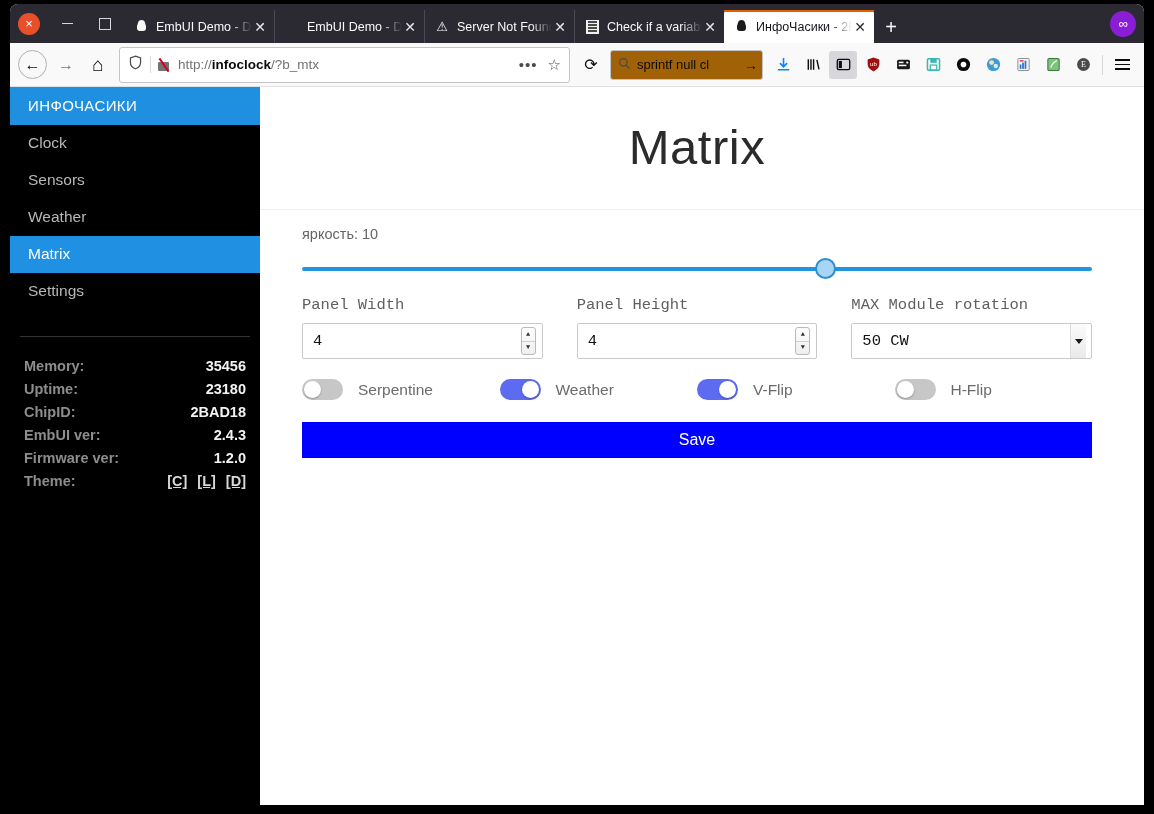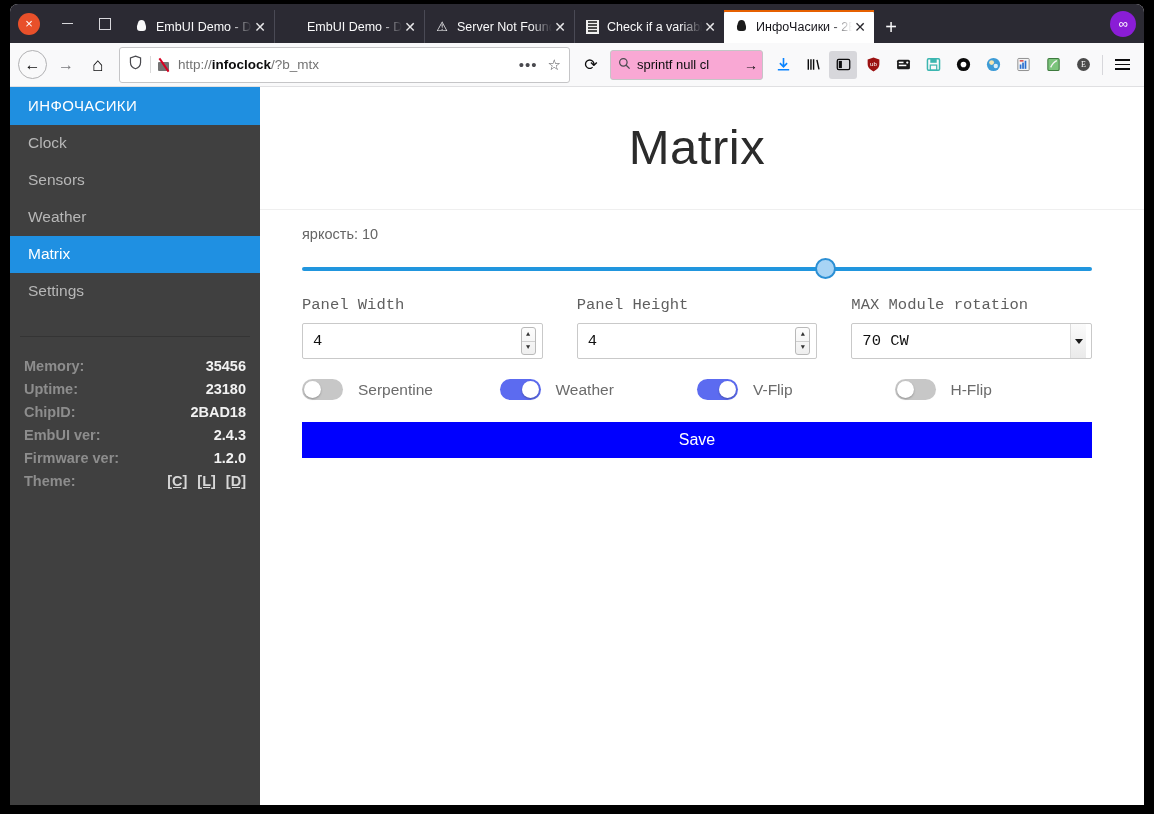--- a/index.html
+++ b/index.html
@@ -222,21 +222,21 @@
     top: 7px; left: -1px;
   }
   .urltext { font-size: 13.5px; color: #737373; white-space: nowrap; }
   .urltext b { color: #0c0c0d; font-weight: 600; }
   .url-actions { display:flex; align-items:center; gap: 10px; margin-left: auto; padding-right: 2px;}
   .url-dots { color:#4a4a4f; font-size:15px; letter-spacing:1px; line-height:0.6; }
   .url-star { color:#4a4a4f; font-size:15px; }
   .searchbar {
     width: 153px;
     height: 30px;
-    background: #f9a8d4;
+    background: #a16207;
     border: 1px solid #c5c5c7;
     border-radius: 3px;
     display: flex;
     align-items: center;
     padding: 0 4px 0 7px;
     box-sizing: border-box;
     margin-right: 6px;
   }
   .searchbar .mag { color:#4a4a4f; font-size: 13px; margin-right:6px; }
   .searchbar .txt {
@@ -260,21 +260,21 @@
   
   #page {
     position: relative;
     height: 718px;
     background: #ffffff;
     display: flex;
   }
   #sidebar {
     width: 250px;
     flex: 0 0 250px;
-    background: #404040;
+    background: #000000;
     color: #b8b8b8;
     display: flex;
     flex-direction: column;
     font-size: 15px;
   }
   .brand {
     background: #1f8fe0;
     color: #ffffff;
     font-size: 15px;
     padding: 10px 12px 11px 18px;
@@ -722,21 +722,21 @@
               <span>4</span>
               <span class="spinner">
                   <i>▲</i>
                   <i>▼</i>
                 </span>
             </div>
           </div>
           <div class="field">
             <div class="field-label">MAX Module rotation</div>
             <div class="inp">
-              <span>70 CW</span>
+              <span>50 CW</span>
               <span class="sel-arrow">
                   <i></i>
                 </span>
             </div>
           </div>
         </div>
 
         <div class="toggle-row">
           <div class="toggle-item">
             <span class="switch"></span>

